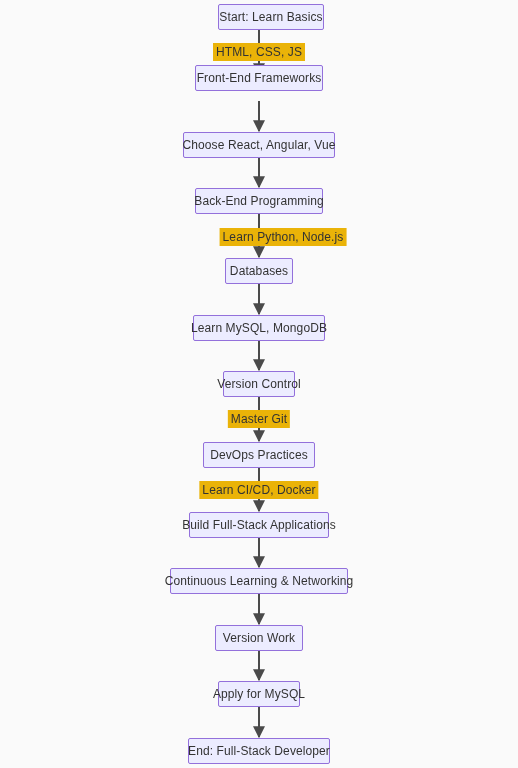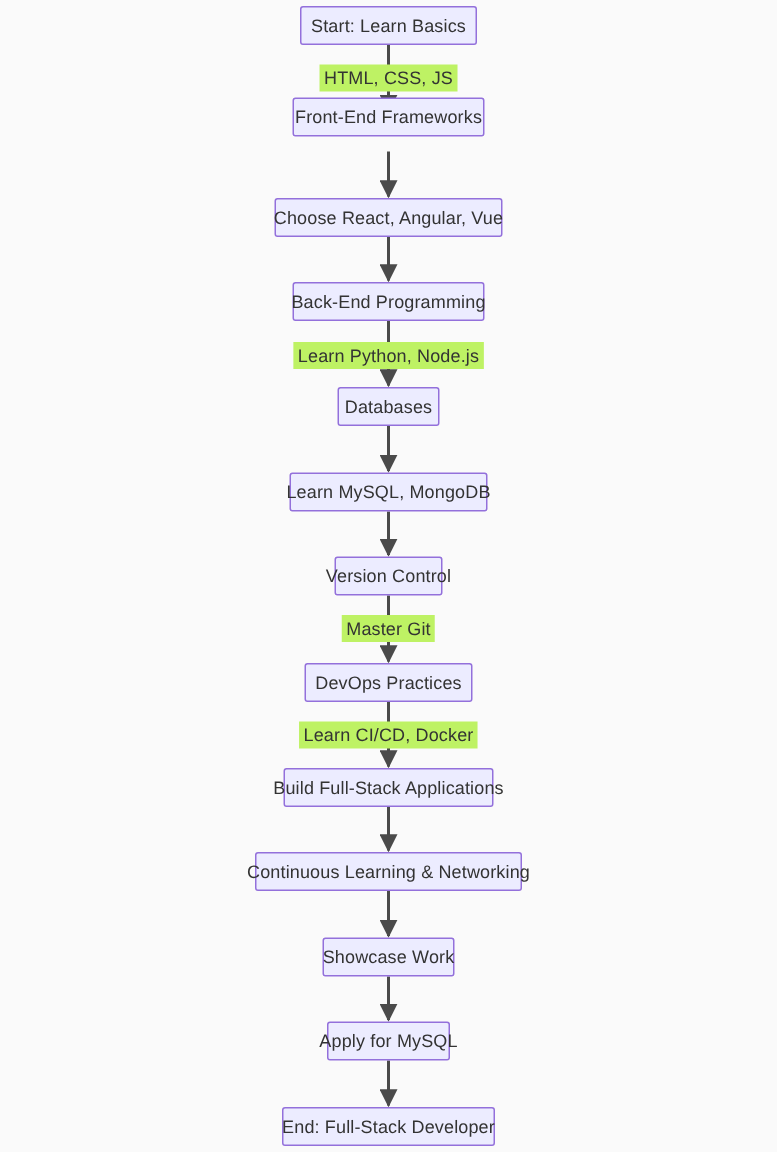--- a/index.html
+++ b/index.html
@@ -50,21 +50,21 @@
     white-space: nowrap;
     z-index: 2;
   }
 
   
   .edge-label {
     position: absolute;
     left: 50%;
     transform: translateX(-50%);
     box-sizing: border-box;
-    background: #bef264;
+    background: #eab308;
     color: #333333;
     font-size: 12px;
     line-height: 1;
     letter-spacing: 0.1px;
     padding: 3px 3px;
     height: 18px;
     display: flex;
     align-items: center;
     justify-content: center;
     white-space: nowrap;
@@ -92,34 +92,34 @@
         <line x1="259" y1="397" x2="259" y2="441" stroke="#4a4a4a" stroke-width="2" marker-end="url(#arrowhead)"></line>
         <line x1="259" y1="468" x2="259" y2="511" stroke="#4a4a4a" stroke-width="2" marker-end="url(#arrowhead)"></line>
         <line x1="259" y1="538" x2="259" y2="567" stroke="#4a4a4a" stroke-width="2" marker-end="url(#arrowhead)"></line>
         <line x1="259" y1="594" x2="259" y2="624" stroke="#4a4a4a" stroke-width="2" marker-end="url(#arrowhead)"></line>
         <line x1="259" y1="651" x2="259" y2="680" stroke="#4a4a4a" stroke-width="2" marker-end="url(#arrowhead)"></line>
         <line x1="259" y1="707" x2="259" y2="737" stroke="#4a4a4a" stroke-width="2" marker-end="url(#arrowhead)"></line>
       </g>
   </svg>
 
   <div id="node-layer">
-      <div class="node" style="top: 4px; width: 118px;">Start: Learn Basics</div>
+      <div class="node" style="top: 4px; width: 106px; margin-left: 12px;">Start: Learn Basics</div>
       <div class="node" style="top: 65px; width: 128px;">Front-End Frameworks</div>
       <div class="node" style="top: 132px; width: 152px;">Choose React, Angular, Vue</div>
       <div class="node" style="top: 188px; width: 128px;">Back-End Programming</div>
       <div class="node" style="top: 258px; width: 68px;">Databases</div>
       <div class="node" style="top: 315px; width: 132px;">Learn MySQL, MongoDB</div>
       <div class="node" style="top: 371px; width: 72px;">Version Control</div>
       <div class="node" style="top: 442px; width: 112px;">DevOps Practices</div>
       <div class="node" style="top: 512px; width: 140px;">Build Full-Stack Applications</div>
       <div class="node" style="top: 568px; width: 178px;">Continuous Learning &amp; Networking</div>
-      <div class="node" style="top: 625px; width: 88px;">Showcase Work</div>
+      <div class="node" style="top: 625px; width: 88px;">Version Work</div>
       <div class="node" style="top: 681px; width: 82px;">Apply for MySQL</div>
       <div class="node" style="top: 738px; width: 142px;">End: Full-Stack Developer</div>
     </div>
   <div id="edge-label-layer">
       <div class="edge-label" style="top: 43px;">HTML, CSS, JS</div>
-      <div class="edge-label" style="top: 228px;">Learn Python, Node.js</div>
+      <div class="edge-label" style="top: 228px; margin-left: 24px;">Learn Python, Node.js</div>
       <div class="edge-label" style="top: 410px;">Master Git</div>
       <div class="edge-label" style="top: 481px;">Learn CI/CD, Docker</div>
     </div>
 
 </div>
 
 </body></html>

